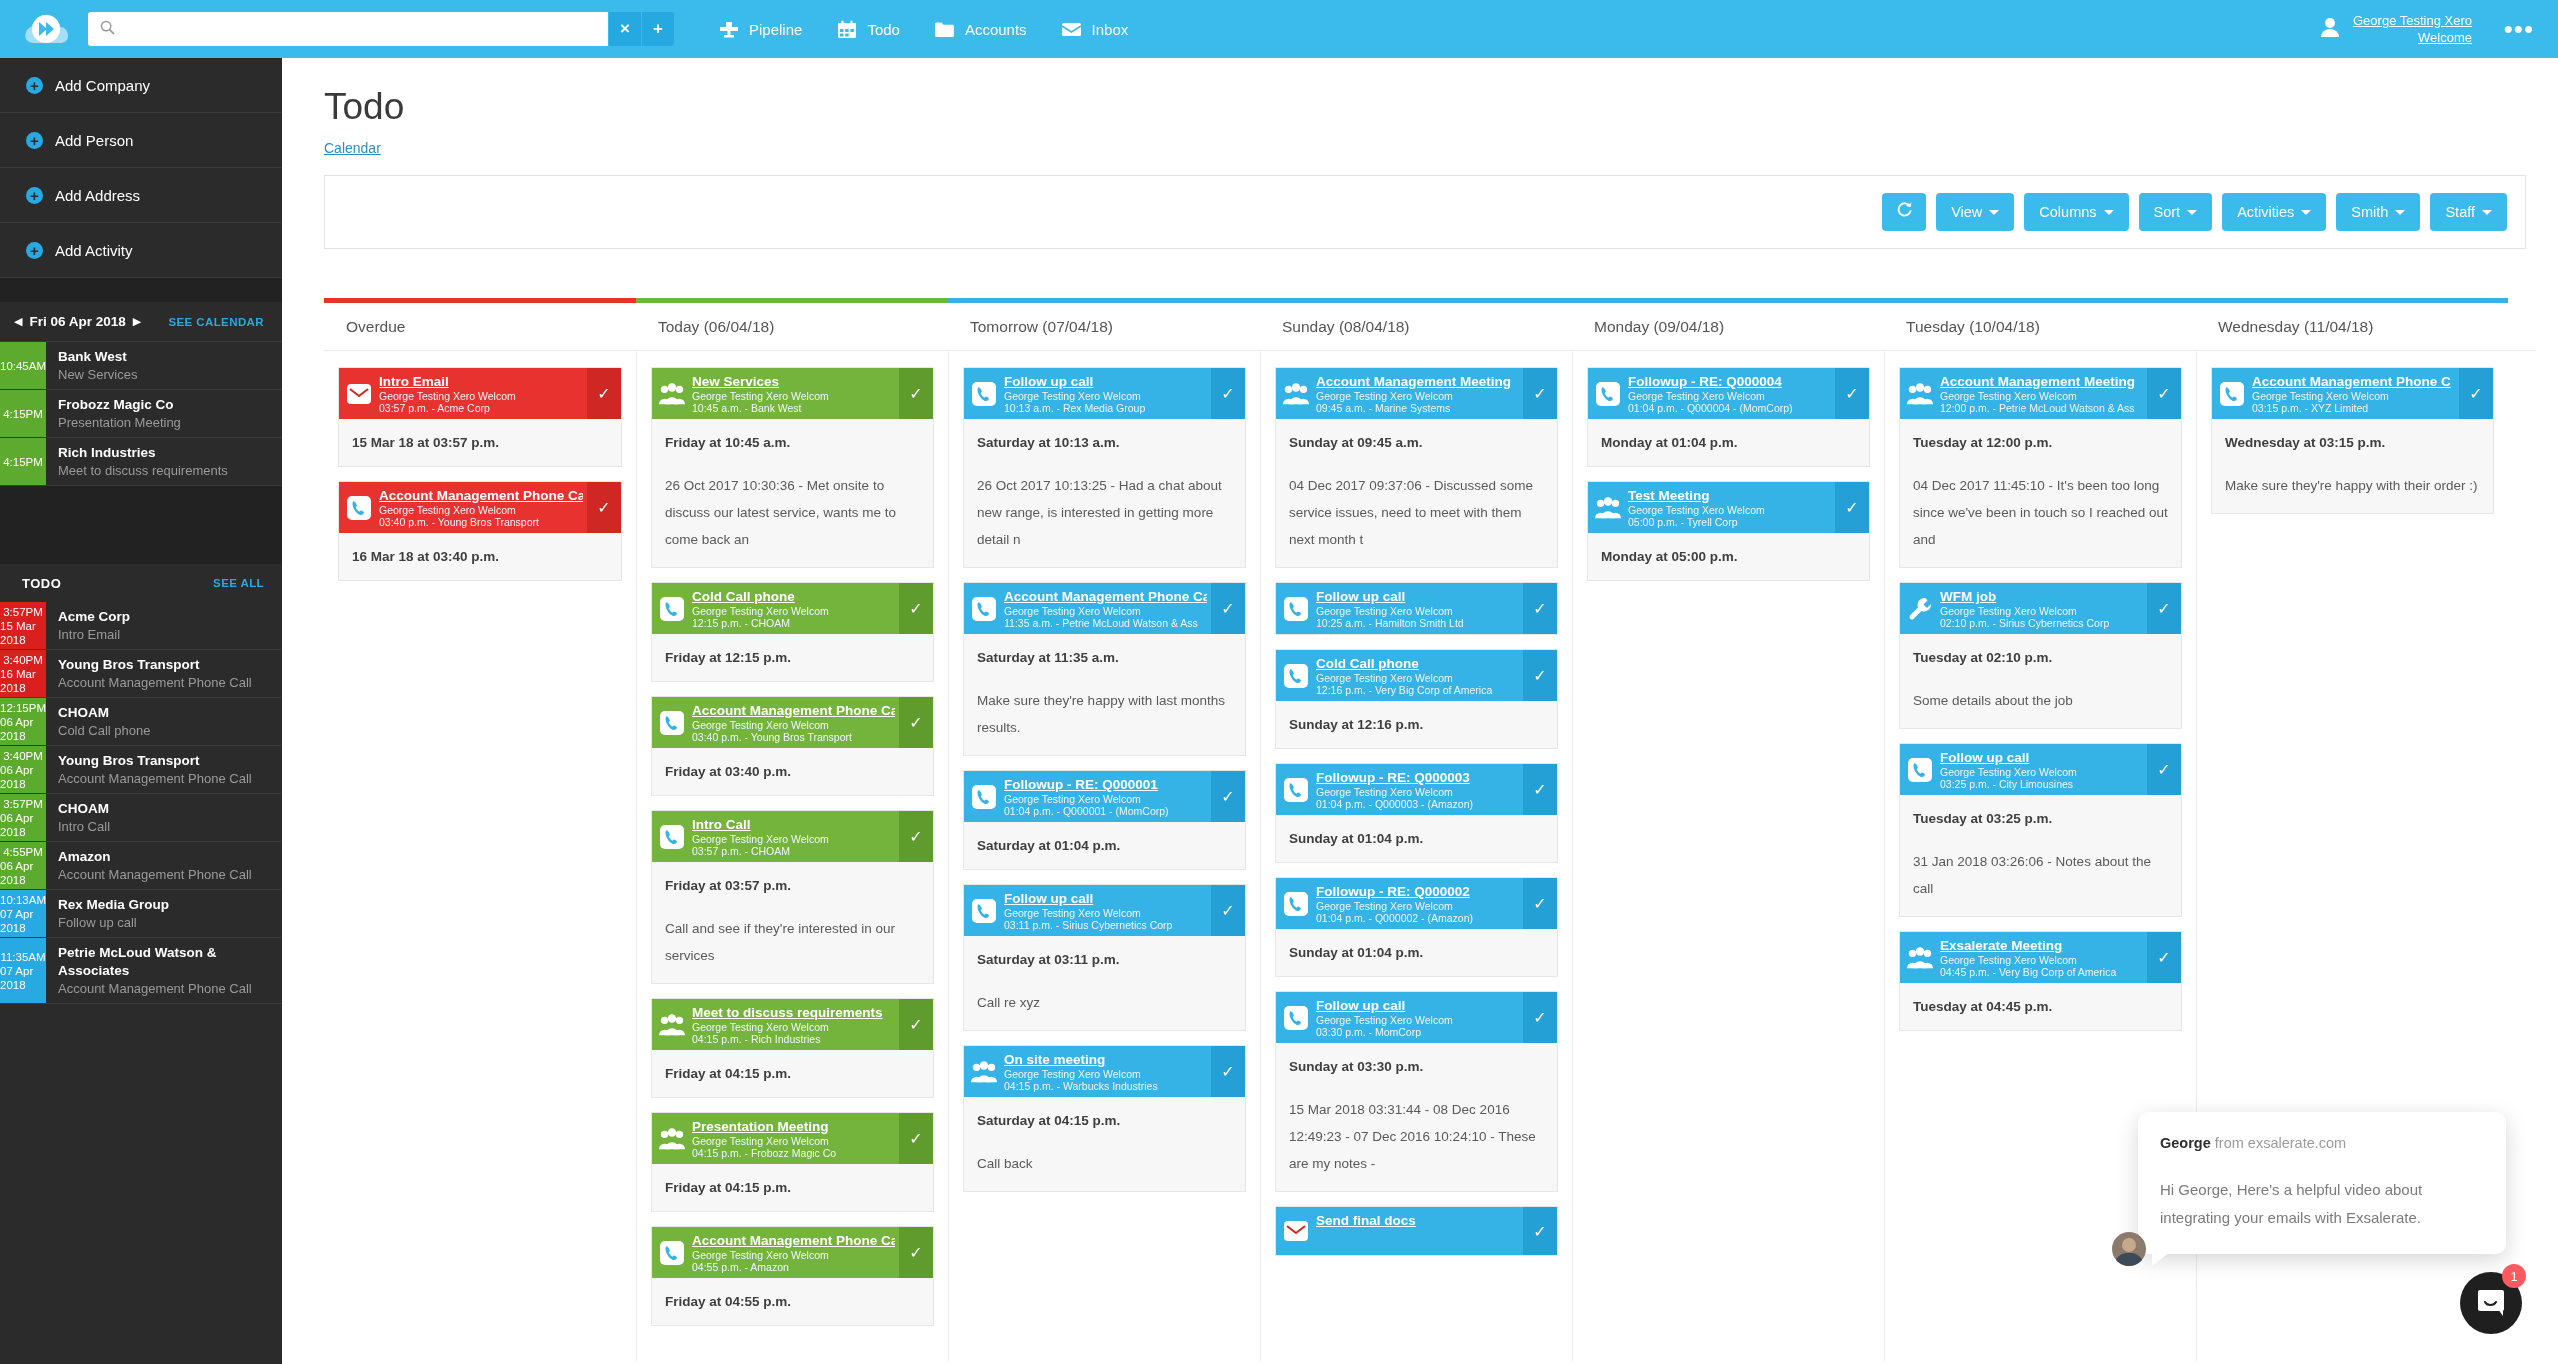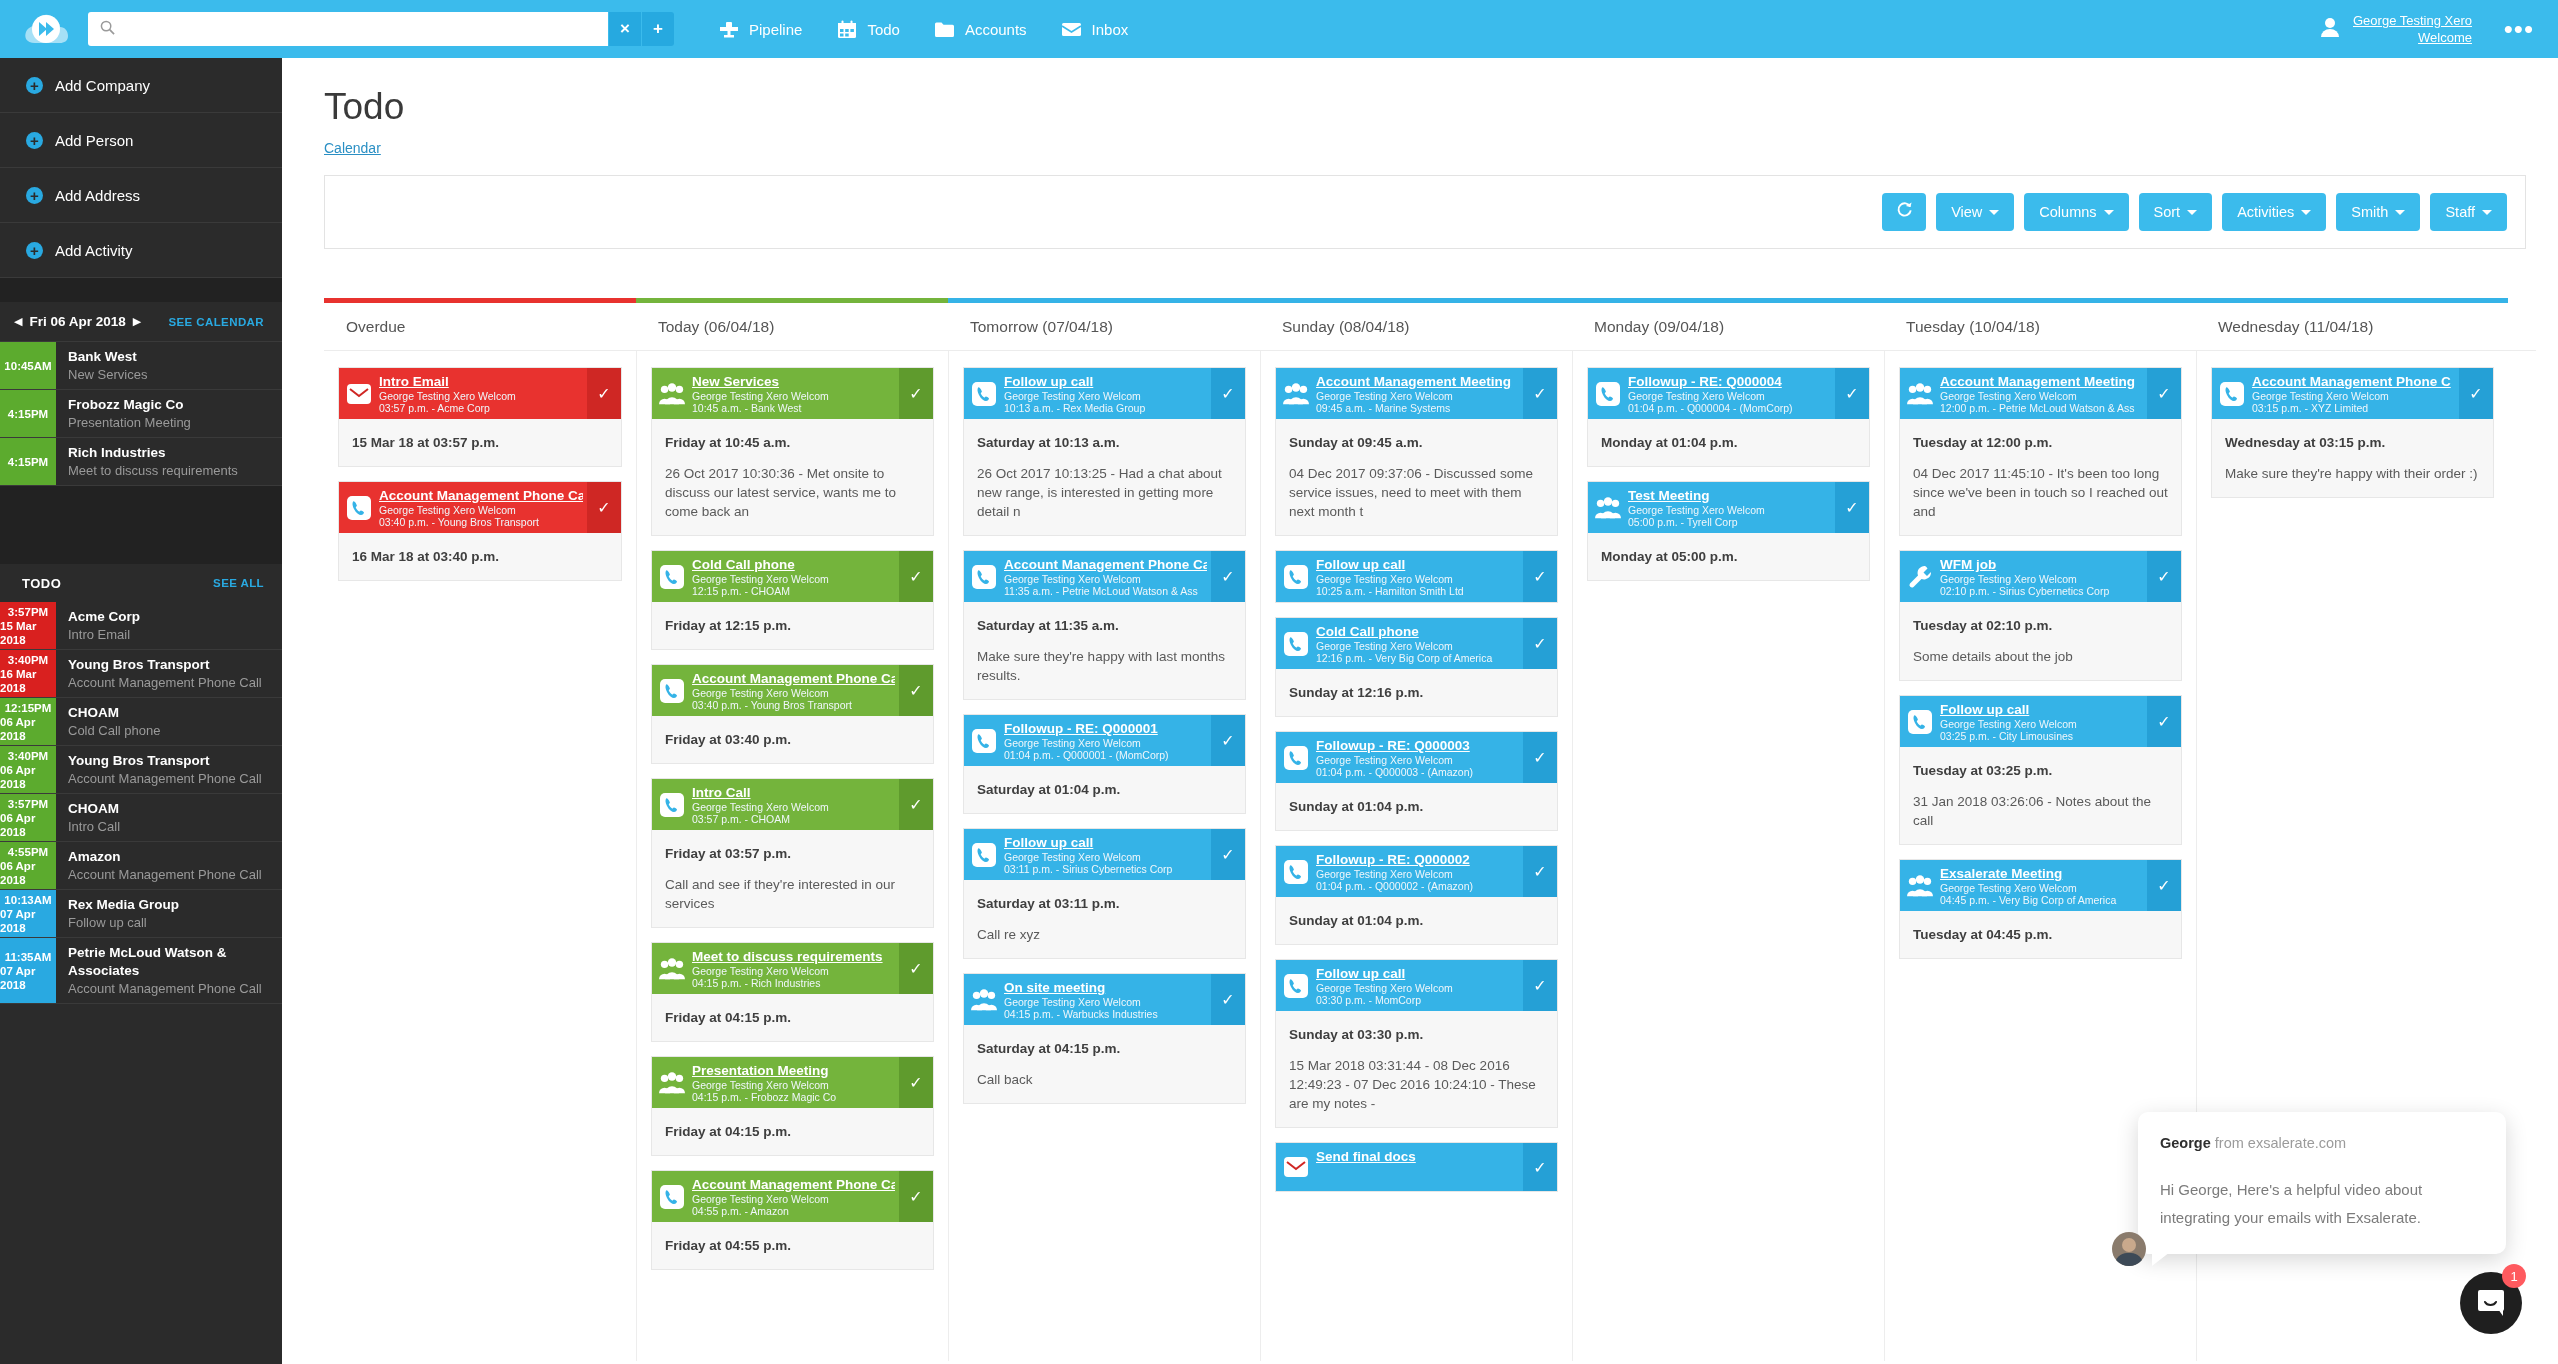--- a/index.html
+++ b/index.html
@@ -76,23 +76,23 @@
     height: 40px; display: flex; align-items: center; justify-content: space-between;
     padding: 0 18px 0 14px; background: #2b2b2b; border-bottom: 1px solid #3a3a3a;
   }
   .daynav .dtext { color: #fff; font-size: 13.5px; font-weight: bold; }
   .daynav .seecal { color: #29a9e1; font-size: 11.5px; font-weight: bold; letter-spacing: .4px; cursor: pointer; }
   .arrow { color: #fff; font-size: 11px; cursor: pointer; }
   .ev {
     display: flex; min-height: 48px; border-bottom: 1px solid #3a3a3a; cursor: pointer;
   }
   .ev .tm {
-    width: 56px; flex: none; display: flex; flex-direction: column;
+    width: 46px; flex: none; display: flex; flex-direction: column;
     align-items: center; justify-content: center;
-    color: #fff; font-size: 11.5px; font-weight: bold; line-height: 14px;
+    color: #fff; font-size: 11.5px; font-weight: normal; line-height: 14px;
   }
   .ev .tm.green { background: #5cab2e; }
   .ev .tm.red   { background: #d9201f; }
   .ev .tm.blue  { background: #29a9e1; }
   .ev .body { flex: 1; padding: 6px 10px 6px 12px; }
   .ev .t1 { color: #fff; font-size: 13.5px; font-weight: bold; line-height: 18px; }
   .ev .t2 { color: #9a9a9a; font-size: 13px; line-height: 17px; }
   .todohdr {
     height: 38px; display: flex; align-items: center; justify-content: space-between;
     padding: 0 18px 0 22px; background: #2b2b2b;
@@ -155,21 +155,21 @@
   .card .hd .sub { color: #f0f7fb; font-size: 10.5px; line-height: 12px; white-space: nowrap; overflow: hidden; }
   .card .hd .chk {
     width: 34px; flex: none; display: flex; align-items: center; justify-content: center;
     color: #fff; font-size: 16px; cursor: pointer;
   }
   .card .hd.red .chk   { background: #cf2724; }
   .card .hd.green .chk { background: #5f9b2d; }
   .card .hd.blue .chk  { background: #25a0d6; }
   .card .bd { padding: 14px 13px 14px 13px; }
   .card .bd .when { font-size: 13.5px; color: #3f3f3f; font-weight: bold; line-height: 19px; }
-  .card .bd .note { font-size: 13.5px; color: #5a5a5a; line-height: 19px; margin-top: 12px; }
+  .card .bd .note { font-size: 13.5px; color: #5a5a5a; line-height: 27px; margin-top: 20px; }
 
   .card-icon { width: 26px; height: 26px; display:block; }
 
   
   .chatbubble {
     position: absolute; right: 52px; bottom: 110px; width: 368px;
     background: #fff; border-radius: 10px; padding: 20px 22px 22px 22px;
     box-shadow: 0 6px 22px rgba(0,0,0,.16);
   }
   .chatbubble .who { font-size: 14.5px; color: #9b9b9b; line-height: 22px; }

